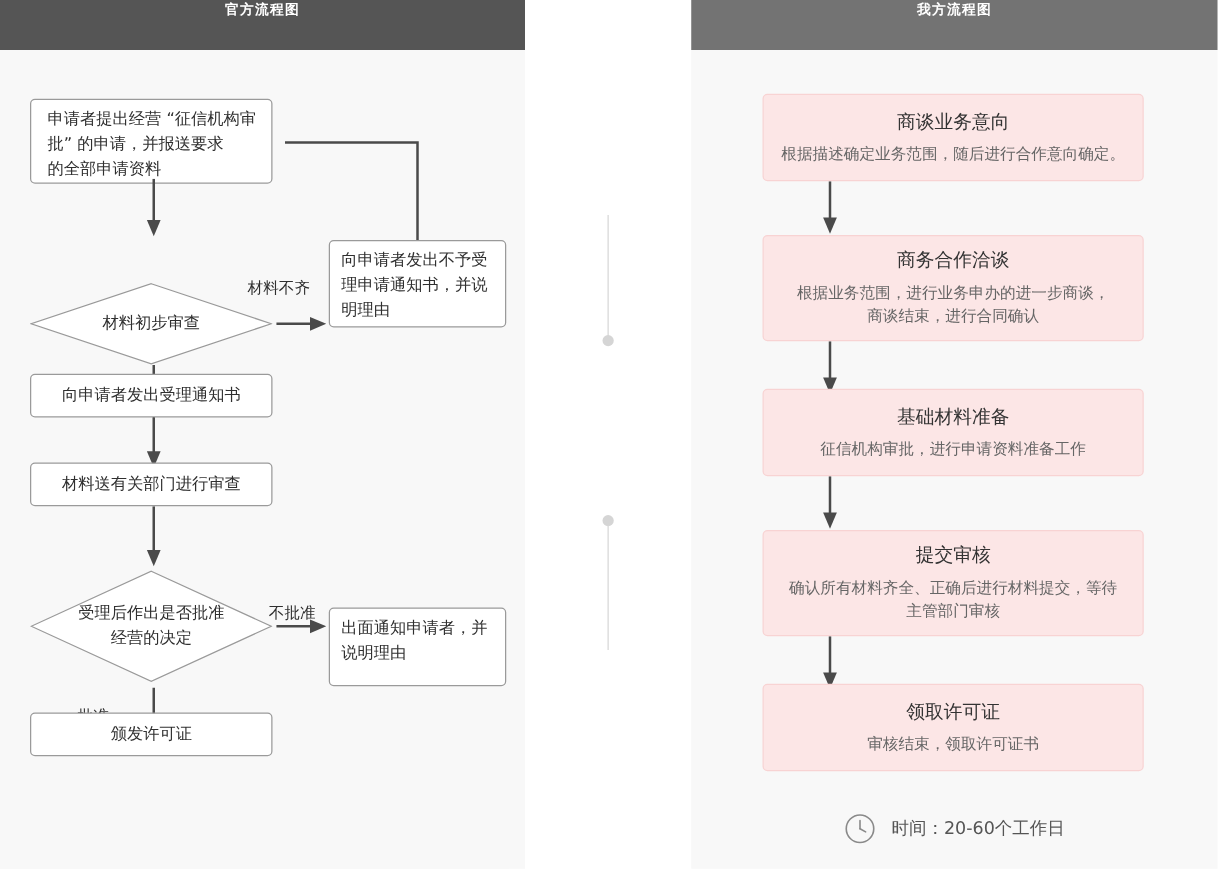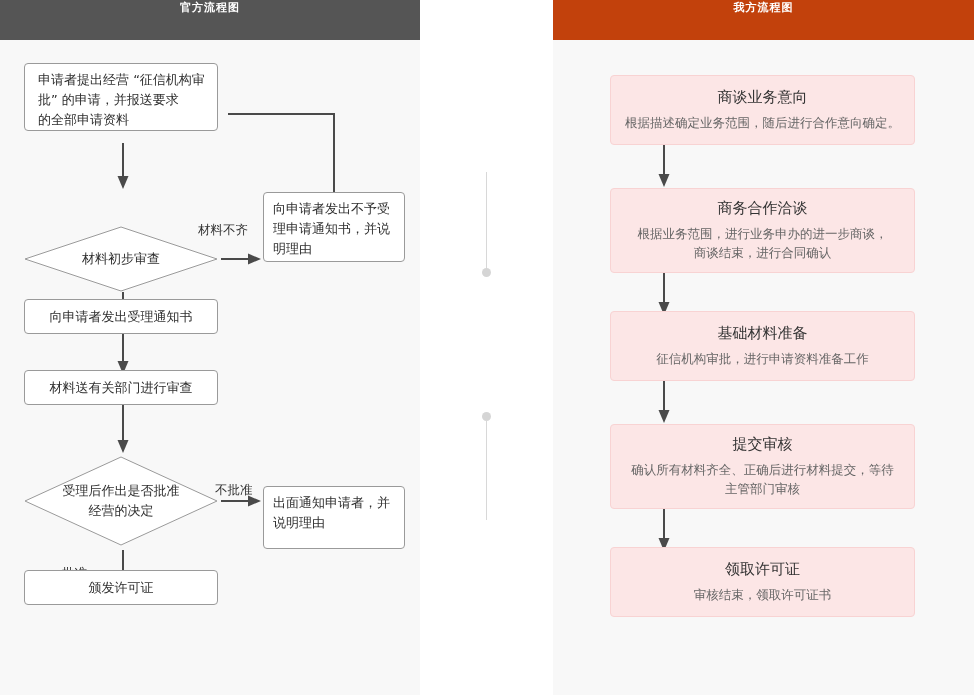--- a/index.html
+++ b/index.html
@@ -15,21 +15,21 @@
   .panel{ position:absolute; top:0; height:695px; background:#f8f8f8; }
   #left-panel { left:0;   width:420px; }
   #right-panel{ left:553px; width:421px; }
 
   .panel-header{
     height:40px; width:100%;
     display:flex; justify-content:center;
     color:#ffffff; font-size:11px; font-weight:bold; letter-spacing:1px;
   }
   #left-panel  .panel-header{ background:#555555; }
-  #right-panel .panel-header{ background:#c2410c; }
+  #right-panel .panel-header{ background:#737373; }
 
   .panel-body{ position:relative; width:100%; height:655px; }
 
   
   .fbox{
     position:absolute;
     background:#ffffff;
     border:1px solid #9a9a9a;
     border-radius:4px;
     color:#2f2f2f;
@@ -103,21 +103,21 @@
 <body>
 
 <div class="panel" id="left-panel">
 
   <div class="panel-header">
     <span>官方流程图</span>
   </div>
 
   <div class="panel-body">
 
-    <div class="fbox" id="node-apply" style="left:24px; top:23px; width:194px; height:68px;padding-left:13px;">
+    <div class="fbox" id="node-apply" style="left:24px; top:39px; width:194px; height:68px;padding-left:13px;">
       <span style="white-space:pre-line;">申请者提出经营 “征信机构审批” 的申请，并报送要求
 的全部申请资料</span>
     </div>
 
     <svg class="v-arrow" style="left:115px; top:103px;" width="16" height="48" viewBox="0 0 16 48">
       <line x1="8" y1="0" x2="8" y2="36" stroke="#4a4a4a" stroke-width="2"></line>
       <polygon points="8,46 2.5,33 13.5,33" fill="#4a4a4a"></polygon>
     </svg>
 
     <svg class="elbow" style="left:218px; top:62px;" width="130" height="115" viewBox="0 0 130 115">
@@ -247,15 +247,23 @@
     <svg class="p-arrow" style="top:469px;" width="16" height="44" viewBox="0 0 16 44">
       <line x1="8" y1="0" x2="8" y2="32" stroke="#4a4a4a" stroke-width="2"></line>
       <polygon points="8,42 2.5,29 13.5,29" fill="#4a4a4a"></polygon>
     </svg>
 
     <div class="pbox" style="top:507px; height:70px;">
       <div class="ptitle">领取许可证</div>
       <div class="pdesc" style="white-space:pre-line;">审核结束，领取许可证书</div>
     </div>
 
+    <div id="right-footer">
+      <svg class="clock" width="26" height="26" viewBox="0 0 26 26">
+        <circle cx="13" cy="13" r="11" fill="none" stroke="#8a8a8a" stroke-width="1.3"></circle>
+        <line x1="13" y1="13" x2="13" y2="6.5" stroke="#8a8a8a" stroke-width="1.3" stroke-linecap="round"></line>
+        <line x1="13" y1="13" x2="17.5" y2="15.5" stroke="#8a8a8a" stroke-width="1.3" stroke-linecap="round"></line>
+      </svg>
+      <span>时间：20-60个工作日</span>
+    </div>
 
   </div>
 </div>
 
 </body></html>

